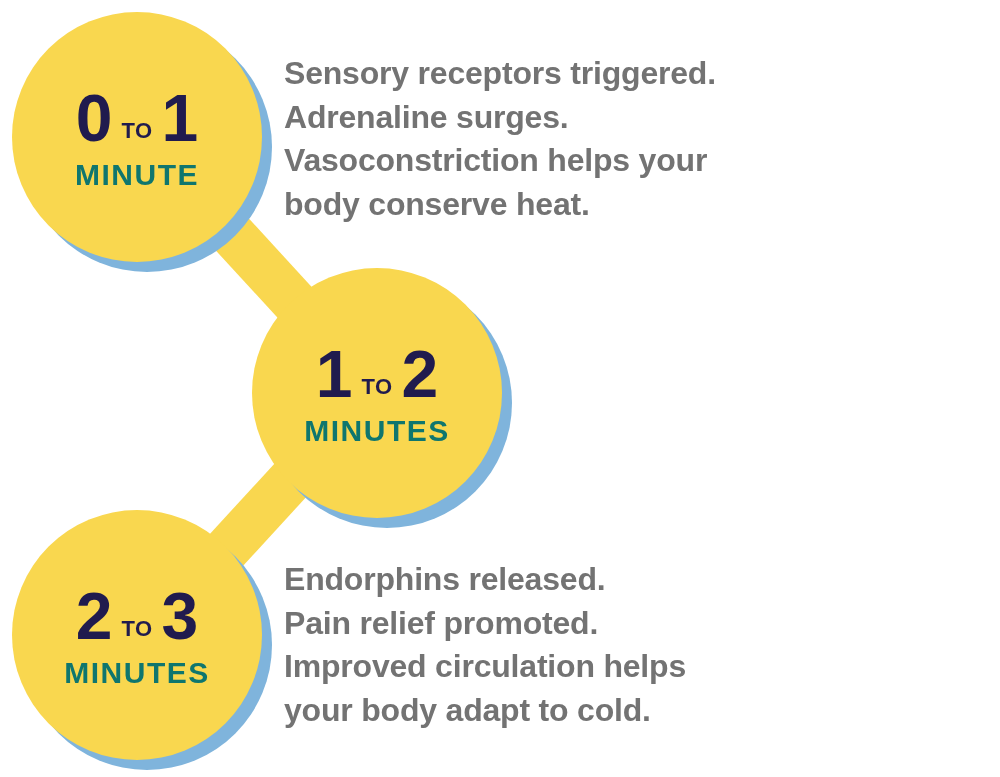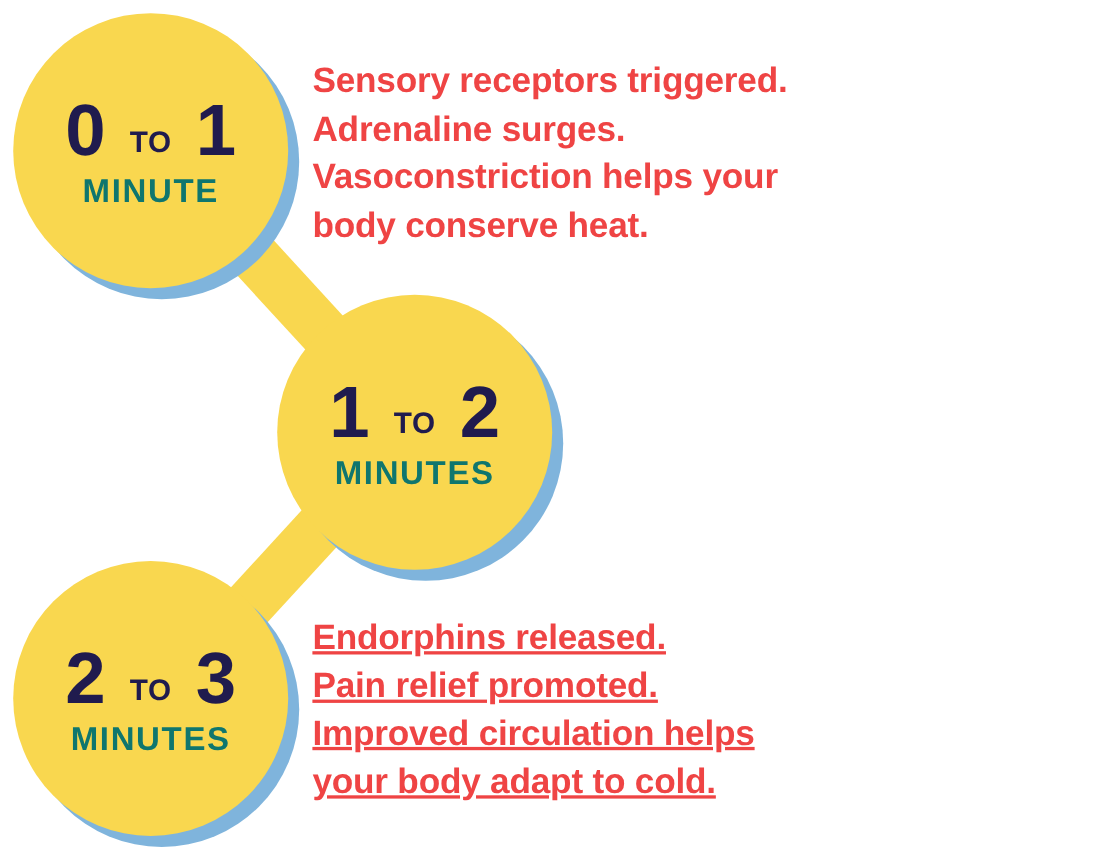--- a/index.html
+++ b/index.html
@@ -70,55 +70,55 @@
     line-height: 1;
     letter-spacing: -0.5px;
   }
   .range-num {
     font-size: 66px;
     font-weight: 900;
     letter-spacing: 0px;
     text-shadow: 0 1px 0 #F9D74F;
   }
   .range-to {
-    font-size: 27px;
+    font-size: 22px;
     font-weight: 900;
-    margin: 0 22px;
+    margin: 0 9px;
     position: relative;
     top: -3px;
     letter-spacing: 0.5px;
   }
   .range-unit {
     color: #0f766e;
     font-size: 30px;
     font-weight: 900;
     letter-spacing: 1.5px;
     line-height: 1;
     margin-top: 9px;
   }
 
   
   .desc-block {
     position: absolute;
-    color: #ef4444;
+    color: #737373;
     font-size: 32px;
     font-weight: 700;
     line-height: 1.36;
     letter-spacing: -0.2px;
     white-space: pre-line;
   }
 
   
   #node-1 { left: 12px;  top: 12px; }
   #node-2 { left: 252px; top: 268px; }
   #node-3 { left: 12px;  top: 510px; }
 
   #desc-1 { left: 284px; top: 52px;  width: 560px; }
   #desc-2 { left: 518px; top: 306px; width: 480px; }
-  #desc-3 { left: 284px; top: 558px; width: 480px; text-decoration: underline; }
+  #desc-3 { left: 284px; top: 558px; width: 480px; }
 </style>
 </head>
 <body>
 
 <div id="infographic">
 
   <svg class="connector-layer" viewBox="0 0 1000 777" width="1000" height="777" aria-hidden="true">
     <line x1="208" y1="208" x2="320" y2="330" stroke="#F9D74F" stroke-width="46" stroke-linecap="butt"></line>
     <line x1="320" y1="448" x2="208" y2="570" stroke="#F9D74F" stroke-width="46" stroke-linecap="butt"></line>
   </svg>

